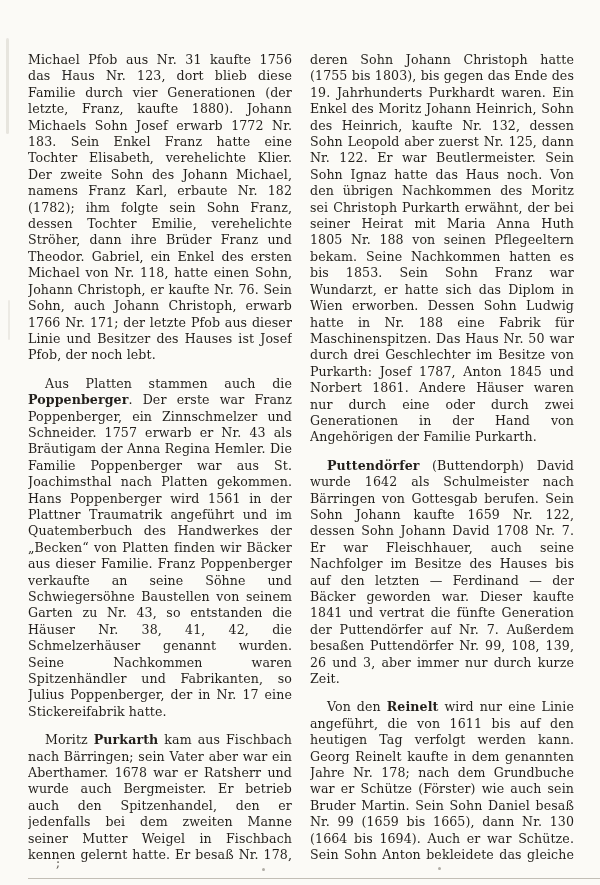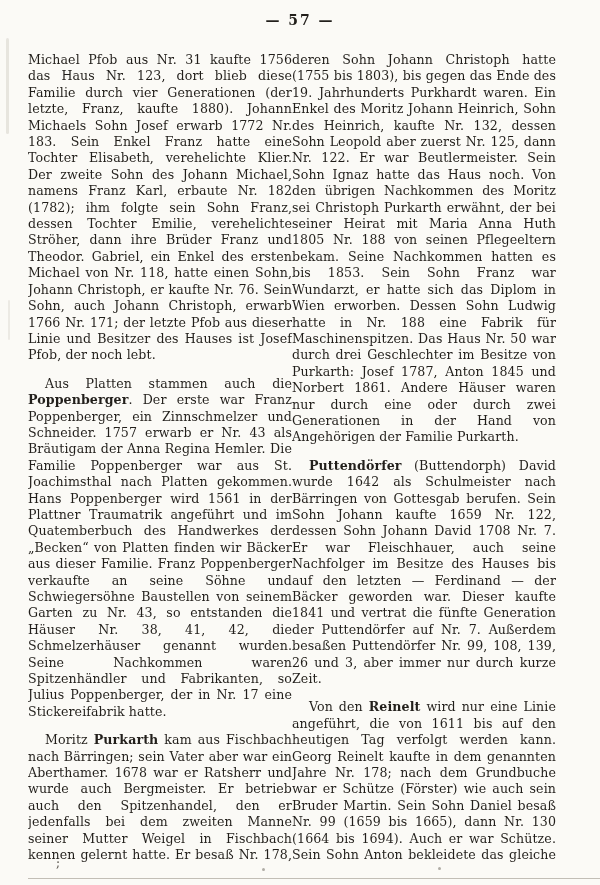--- a/index.html
+++ b/index.html
@@ -29,20 +29,21 @@
     letter-spacing: 2px;
     color: var(--ink, #221f1b);
   }
   .columns {
     position: absolute;
     top: 52px;
     left: 28px;
     width: 546px;
     height: 812px;
     display: flex;
+    gap: 18px;
   }
   .col {
     width: 264px;
     height: 812px;
     overflow: hidden;
     text-align: justify;
     font-size: 12.6px;
     line-height: 16.4px;
     letter-spacing: 0.1px;
   }
@@ -93,21 +94,20 @@
     opacity: 0.7;
   }
   .dot-a { left: 262px; top: 868px; }
   .dot-b { left: 438px; top: 867px; }
 </style>
 </head>
 <body>
 
 <div class="page">
 
-  <div class="page-number">— 57 —</div>
 
   <div class="columns">
     <div class="col">
         <p class="para"><span class="text-run">Michael Pfob aus Nr. 31 kaufte 1756 das Haus Nr. 123, dort blieb diese Familie durch vier Generationen (der letzte, Franz, kaufte 1880). Johann Michaels Sohn Josef erwarb 1772 Nr. 183. Sein Enkel Franz hatte eine Tochter Elisabeth, verehelichte Klier. Der zweite Sohn des Johann Michael, namens Franz Karl, erbaute Nr. 182 (1782); ihm folgte sein Sohn Franz, dessen Tochter Emilie, verehelichte Ströher, dann ihre Brüder Franz und Theodor. Gabriel, ein Enkel des ersten Michael von Nr. 118, hatte einen Sohn, Johann Christoph, er kaufte Nr. 76. Sein Sohn, auch Johann Christoph, erwarb 1766 Nr. 171; der letzte Pfob aus dieser Linie und Besitzer des Hauses ist Josef Pfob, der noch lebt.</span></p>
         <p class="para indent"><span class="text-run">Aus Platten stammen auch die </span><span class="name-bold">Poppenberger</span><span class="text-run">. Der erste war Franz Poppenberger, ein Zinnschmelzer und Schneider. 1757 erwarb er Nr. 43 als Bräutigam der Anna Regina Hemler. Die Familie Poppenberger war aus St. Joachimsthal nach Platten gekommen. Hans Poppenberger wird 1561 in der Plattner Traumatrik angeführt und im Quatemberbuch des Handwerkes der „Becken“ von Platten finden wir Bäcker aus dieser Familie. Franz Poppenberger verkaufte an seine Söhne und Schwiegersöhne Baustellen von seinem Garten zu Nr. 43, so entstanden die Häuser Nr. 38, 41, 42, die Schmelzerhäuser genannt wurden. Seine Nachkommen waren Spitzenhändler und Fabrikanten, so Julius Poppenberger, der in Nr. 17 eine Stickereifabrik hatte.</span></p>
         <p class="para indent"><span class="text-run">Moritz </span><span class="name-bold">Purkarth</span><span class="text-run"> kam aus Fischbach nach Bärringen; sein Vater aber war ein Aberthamer. 1678 war er Ratsherr und wurde auch Bergmeister. Er betrieb auch den Spitzenhandel, den er jedenfalls bei dem zweiten Manne seiner Mutter Weigel in Fischbach kennen gelernt hatte. Er besaß Nr. 178, in dem mit Ausnahme der Zeit, wo es seine Enkelin Maria Cäcilia, verehelichte Bauer, und</span></p>
       </div>
     <div class="col">
         <p class="para"><span class="text-run">deren Sohn Johann Christoph hatte (1755 bis 1803), bis gegen das Ende des 19. Jahrhunderts Purkhardt waren. Ein Enkel des Moritz Johann Heinrich, Sohn des Heinrich, kaufte Nr. 132, dessen Sohn Leopold aber zuerst Nr. 125, dann Nr. 122. Er war Beutlermeister. Sein Sohn Ignaz hatte das Haus noch. Von den übrigen Nachkommen des Moritz sei Christoph Purkarth erwähnt, der bei seiner Heirat mit Maria Anna Huth 1805 Nr. 188 von seinen Pflegeeltern bekam. Seine Nachkommen hatten es bis 1853. Sein Sohn Franz war Wundarzt, er hatte sich das Diplom in Wien erworben. Dessen Sohn Ludwig hatte in Nr. 188 eine Fabrik für Maschinenspitzen. Das Haus Nr. 50 war durch drei Geschlechter im Besitze von Purkarth: Josef 1787, Anton 1845 und Norbert 1861. Andere Häuser waren nur durch eine oder durch zwei Generationen in der Hand von Angehörigen der Familie Purkarth.</span></p>
         <p class="para indent"><span class="name-bold">Puttendörfer</span><span class="text-run"> (Buttendorph) David wurde 1642 als Schulmeister nach Bärringen von Gottesgab berufen. Sein Sohn Johann kaufte 1659 Nr. 122, dessen Sohn Johann David 1708 Nr. 7. Er war Fleischhauer, auch seine Nachfolger im Besitze des Hauses bis auf den letzten — Ferdinand — der Bäcker geworden war. Dieser kaufte 1841 und vertrat die fünfte Generation der Puttendörfer auf Nr. 7. Außerdem besaßen Puttendörfer Nr. 99, 108, 139, 26 und 3, aber immer nur durch kurze Zeit.</span></p>

